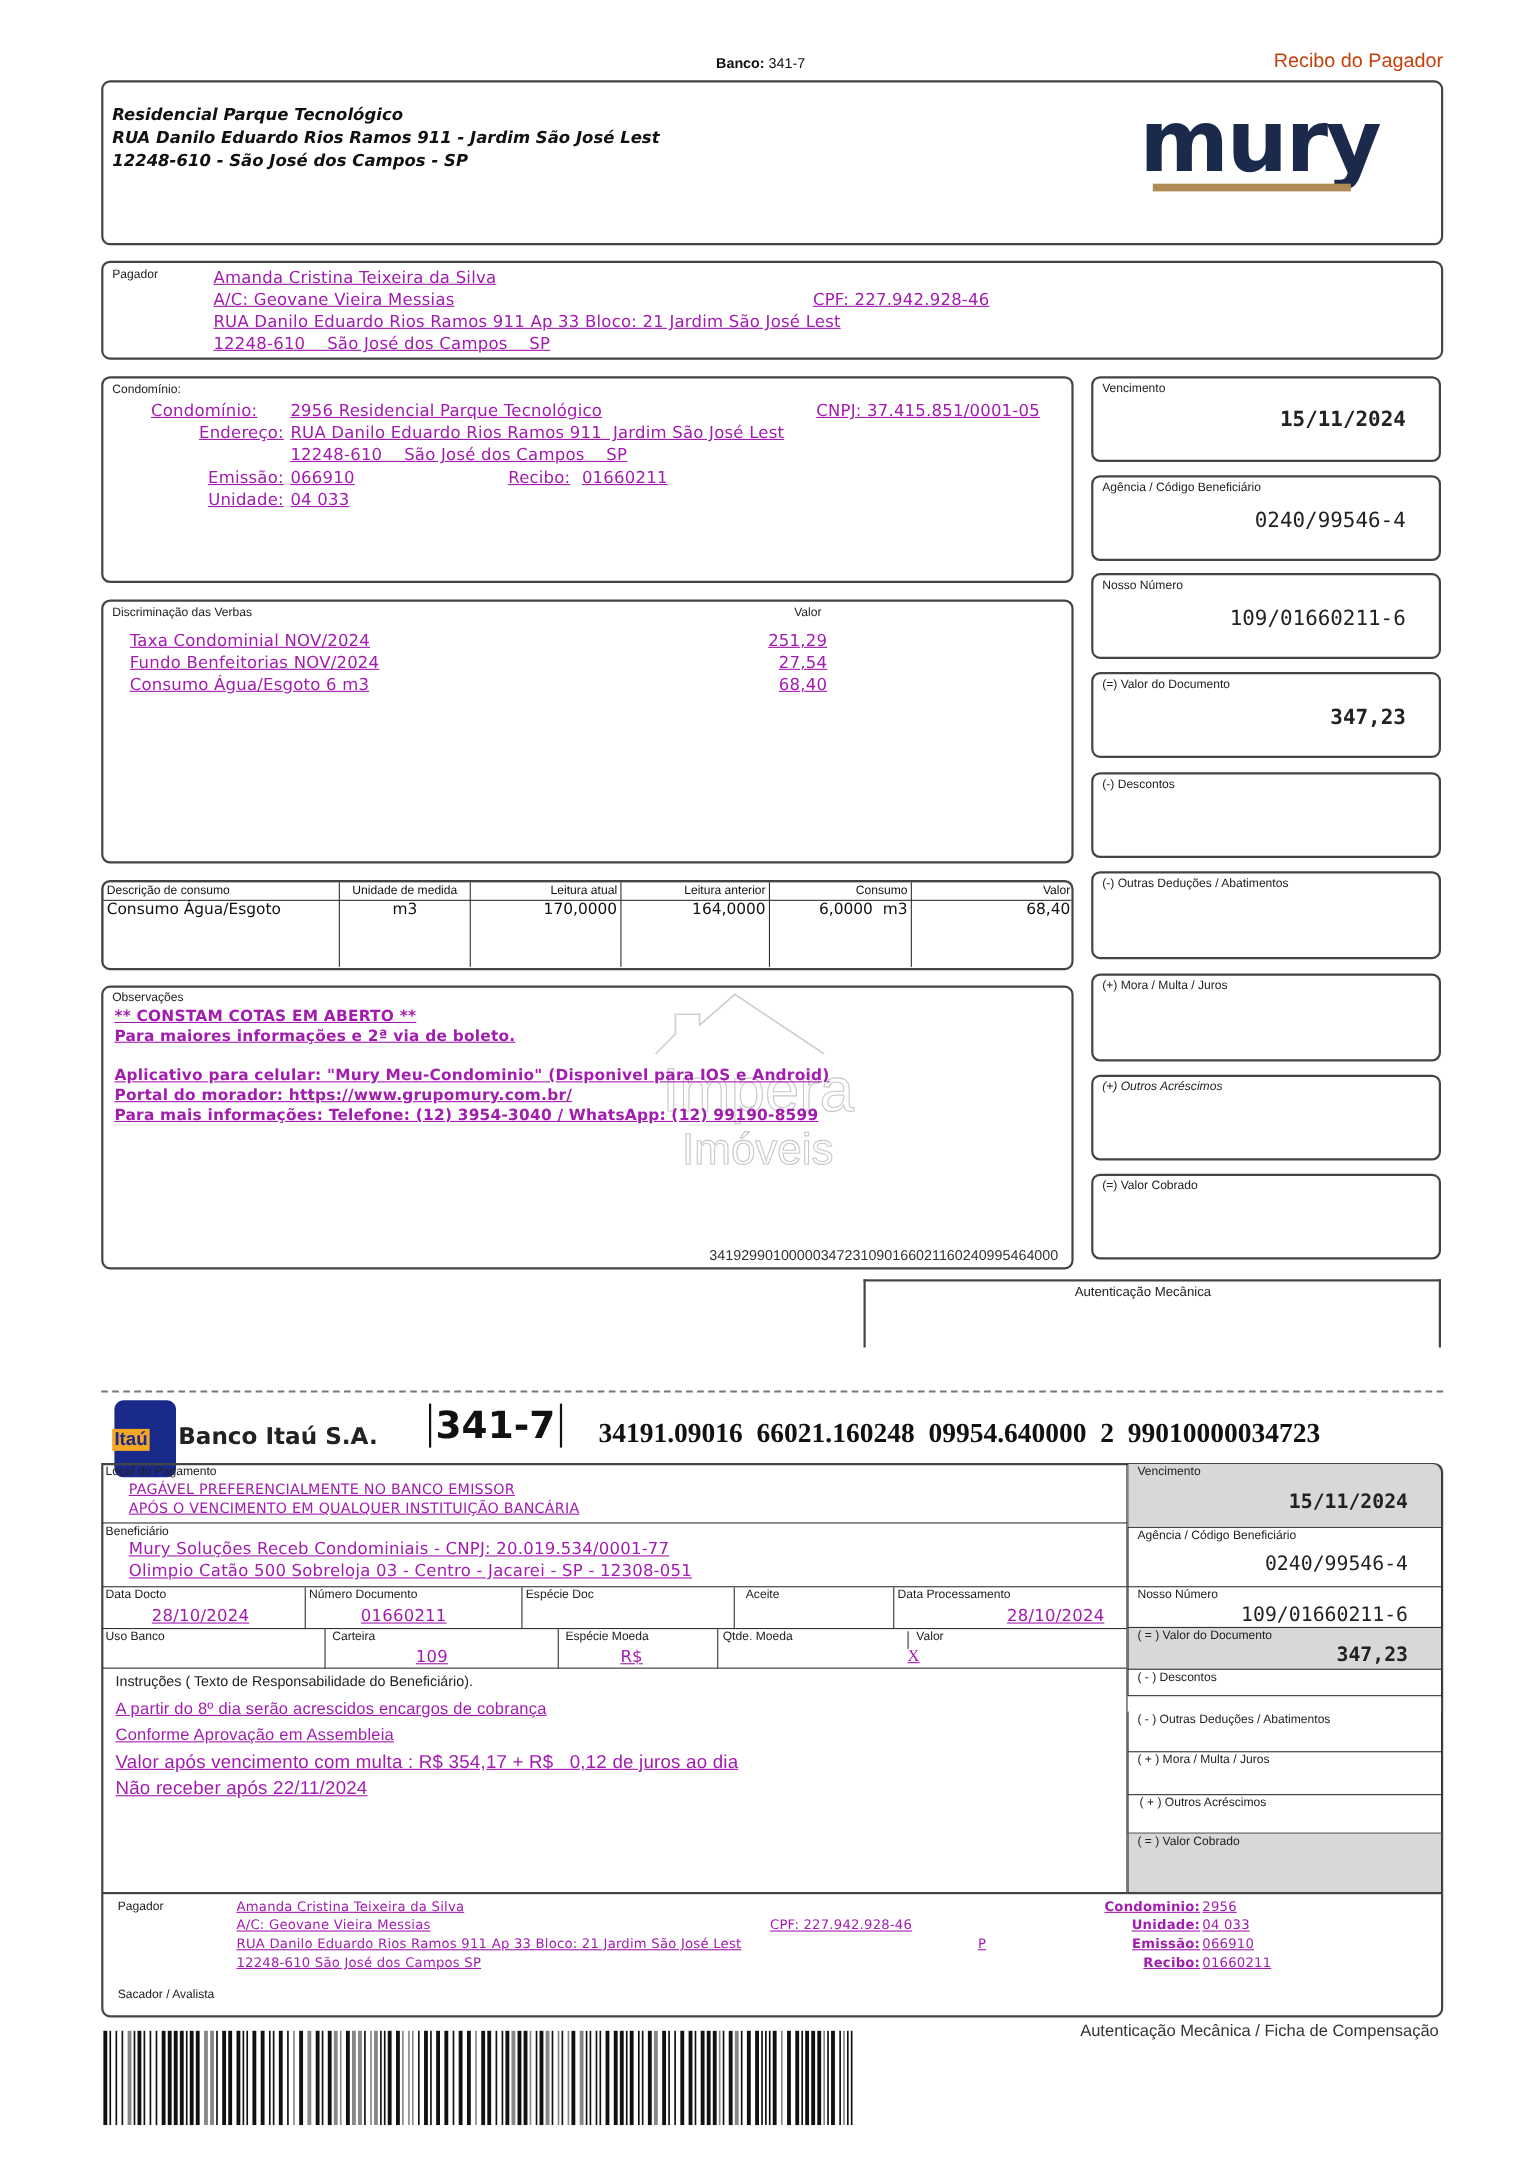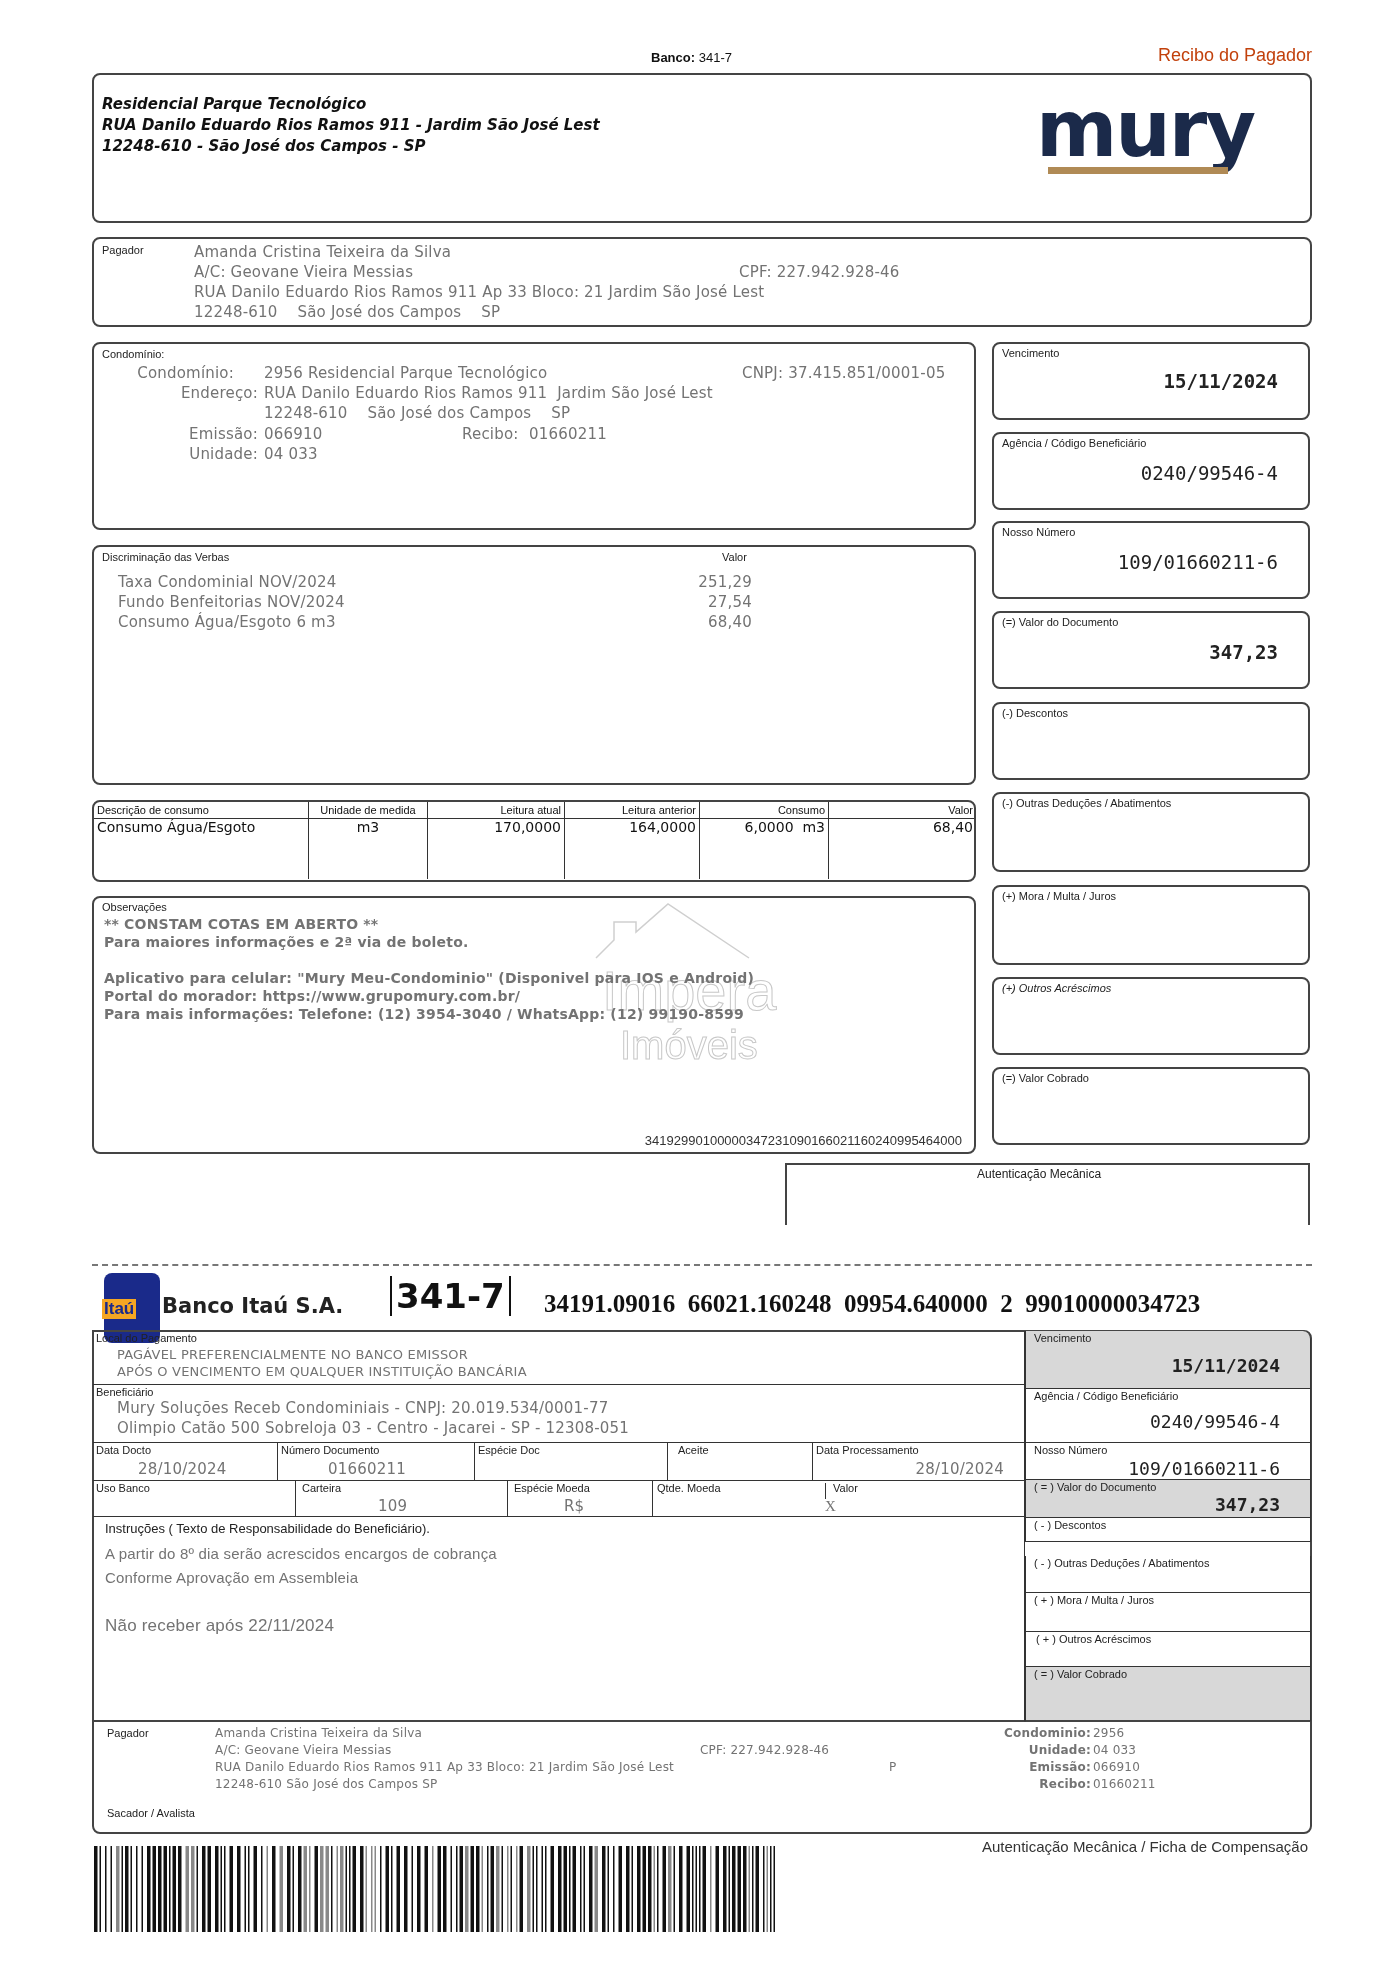--- a/index.html
+++ b/index.html
@@ -1,21 +1,21 @@
 <!DOCTYPE html>
 <html><head>
 <meta charset="utf-8">
 <style>
   html, body { margin:0; padding:0; background:#ffffff; }
   body { width:1400px; height:1979px; position:relative; overflow:hidden;
          font-family:"DejaVu Sans", sans-serif; color:#111; }
   .abs { position:absolute; }
   .box { position:absolute; border:2px solid #444; border-radius:8px; background:#fff; box-sizing:border-box; }
   .lbl { font-family:"Liberation Sans", sans-serif; font-size:11px; color:#222; position:absolute; white-space:nowrap; }
-  .txt { font-family:"DejaVu Sans", sans-serif; font-size:15px; color:#737373; position:absolute; white-space:nowrap; letter-spacing:0.2px; }
+  .txt { font-family:"DejaVu Sans", sans-serif; font-size:15px; color:#a21caf; position:absolute; white-space:nowrap; letter-spacing:0.2px;text-decoration:underline; }
   .bigval { font-family:"DejaVu Sans Mono", monospace; font-size:19px; color:#222; position:absolute; white-space:nowrap; right:30px; }
   .bold { font-weight:bold; }
   .header-title { font-family:"DejaVu Sans", sans-serif; font-style:italic; font-weight:bold; font-size:15px; color:#111; }
   .right { text-align:right; }
   
   table.cons { position:absolute; border-collapse:collapse; font-family:"DejaVu Sans", sans-serif; }
   table.cons th { font-family:"Liberation Sans", sans-serif; font-weight:normal; font-size:11px; border:1px solid #333; padding:1px 3px; height:14px; }
   table.cons td { font-size:14px; border-left:1px solid #333; border-right:1px solid #333; vertical-align:top; padding:0 3px; height:60px; }
   
   .cell { position:absolute; box-sizing:border-box; border-right:1px solid #333; border-bottom:1px solid #333; }
@@ -214,20 +214,21 @@
   <div class="lbl" style="left:4px;">Qtde. Moeda</div>
   <div class="abs" style="left:172px;top:2px;height:16px;border-left:1px solid #333;"></div>
   <div class="lbl" style="left:180px;">Valor</div>
   <div class="txt" style="left:172px;top:17px;font-family:'Liberation Serif',serif;">X</div>
 </div>
 
 <div class="cell" style="left:93px;top:1517px;width:932px;height:205px;border-bottom:2px solid #444;">
   <div class="lbl" style="left:12px;top:4px;font-size:13px;">Instruções ( Texto de Responsabilidade do Beneficiário).</div>
   <div class="txt" style="left:12px;top:28px;font-family:'Liberation Sans',sans-serif;font-size:15px;">A partir do 8º dia serão acrescidos encargos de cobrança</div>
   <div class="txt" style="left:12px;top:52px;font-family:'Liberation Sans',sans-serif;font-size:15px;">Conforme Aprovação em Assembleia</div>
+  <div class="txt" style="left:12px;top:75px;font-family:'Liberation Sans',sans-serif;font-size:17px;white-space:pre;">Valor após vencimento com multa : R$ 354,17 + R$   0,12 de juros ao dia</div>
   <div class="txt" style="left:12px;top:99px;font-family:'Liberation Sans',sans-serif;font-size:17px;">Não receber após 22/11/2024</div>
 </div>
 
 <div class="cell gray" style="left:1025px;top:1331px;width:286px;height:58px;border-left:1px solid #333;border-radius:0 8px 0 0;">
   <div class="lbl" style="left:8px;">Vencimento</div>
   <div class="bigval bold" style="top:24px;font-size:18px;">15/11/2024</div>
 </div>
 <div class="cell" style="left:1025px;top:1389px;width:286px;height:54px;border-left:1px solid #333;">
   <div class="lbl" style="left:8px;">Agência / Código Beneficiário</div>
   <div class="bigval" style="top:22px;font-size:18px;">0240/99546-4</div>

